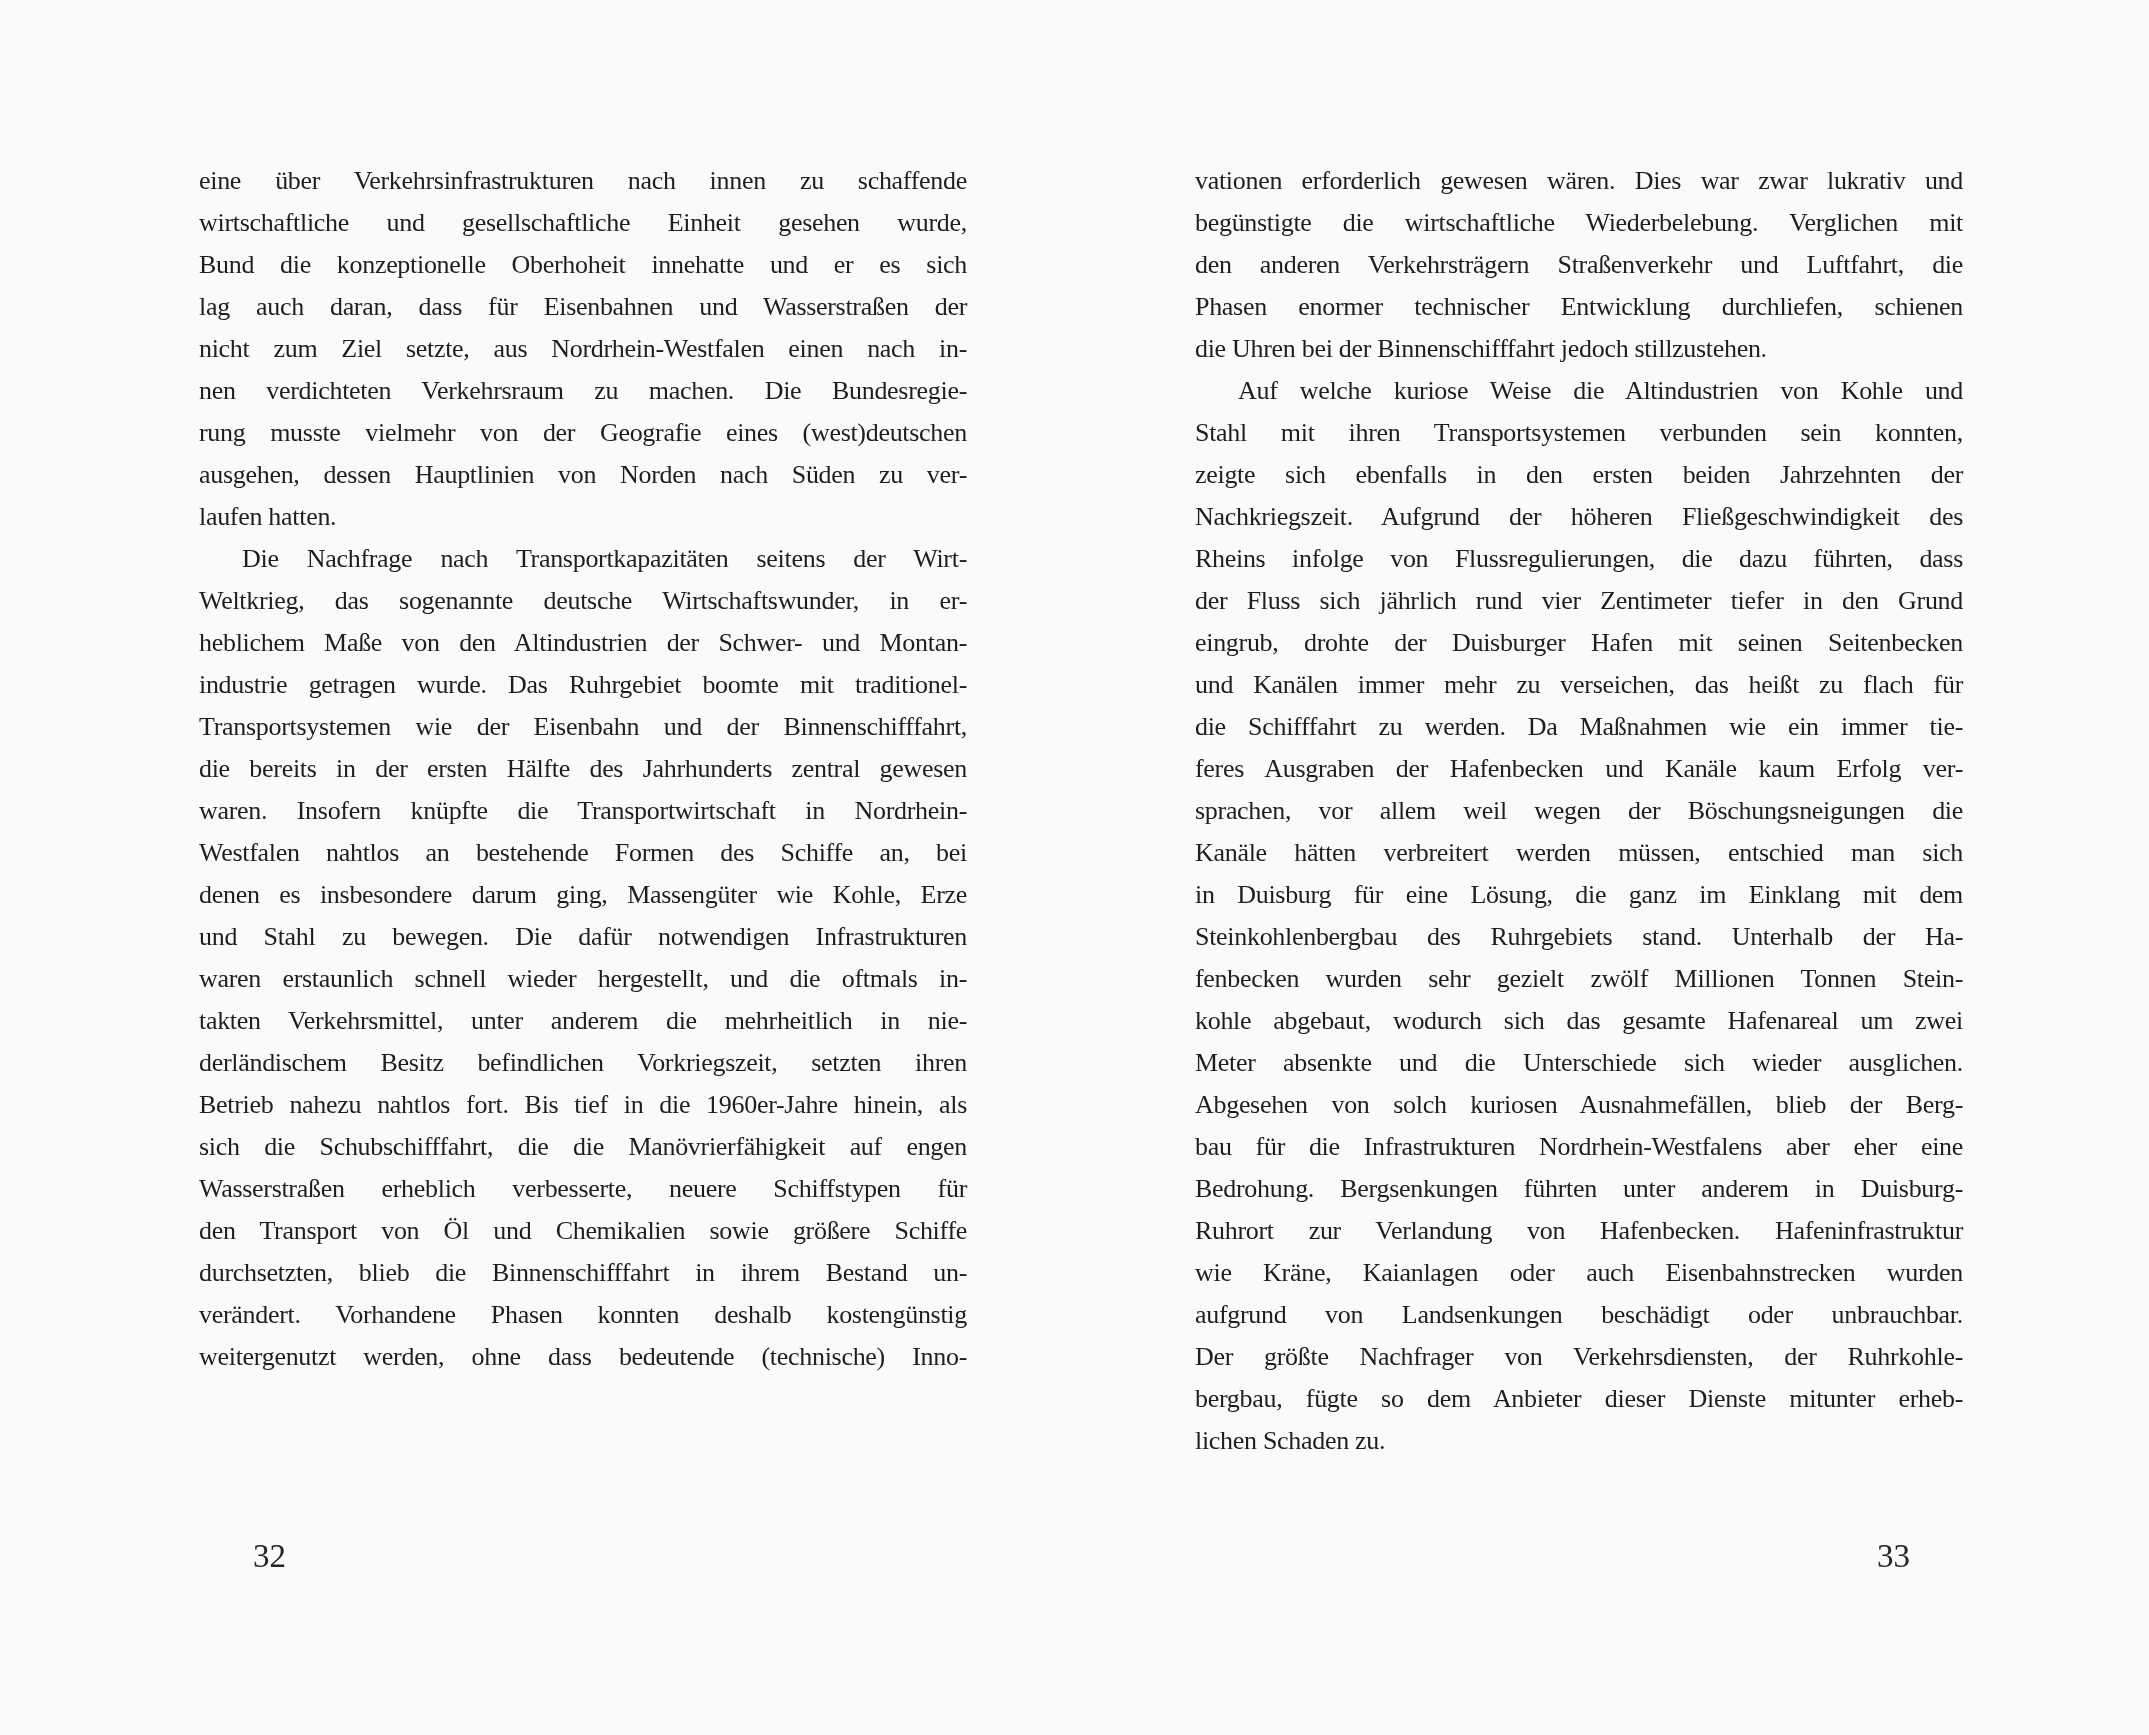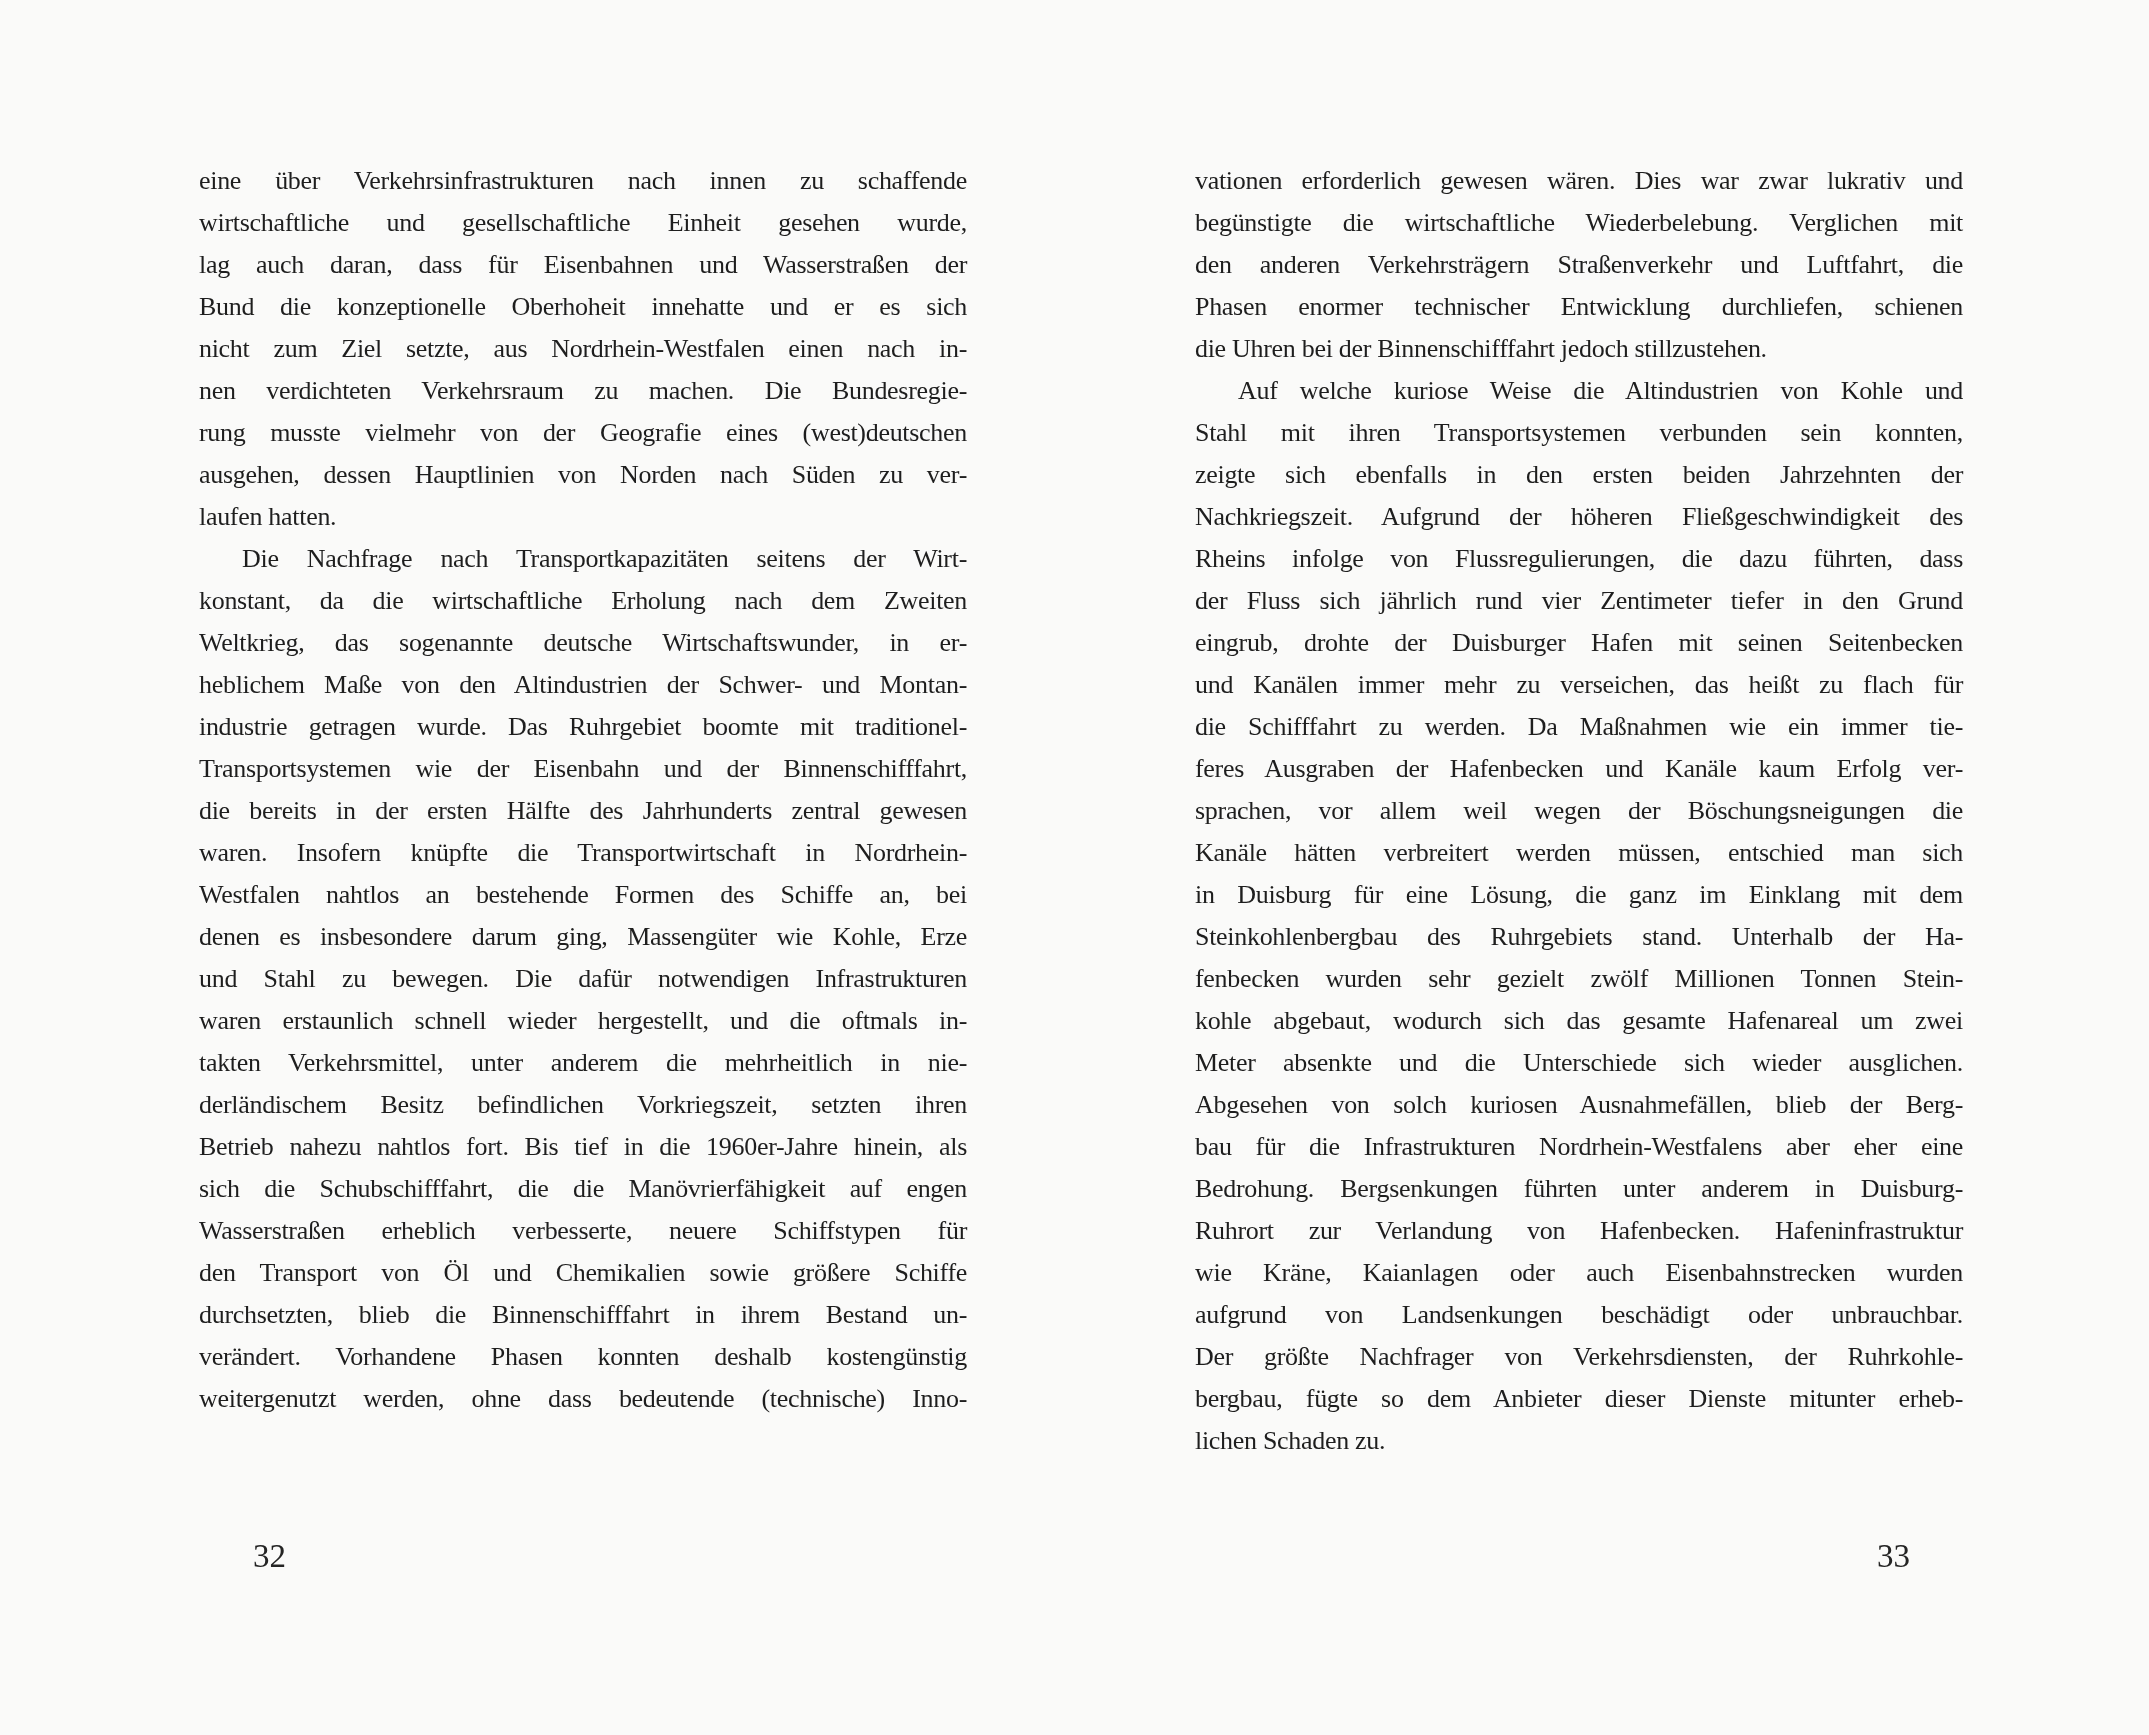--- a/index.html
+++ b/index.html
@@ -62,29 +62,28 @@
 </style>
 </head>
 <body>
 
 <div class="spread">
 
   <div class="page page-left">
     <div class="text-col" id="col-left">
         <div class="line">eine über Verkehrsinfrastrukturen nach innen zu schaffende</div>
         <div class="line">wirtschaftliche und gesellschaftliche Einheit gesehen wurde,</div>
+        <div class="line">Bund die konzeptionelle Oberhoheit innehatte und er es sich</div>
         <div class="line">lag auch daran, dass für Eisenbahnen und Wasserstraßen der</div>
-        <div class="line">Bund die konzeptionelle Oberhoheit innehatte und er es sich</div>
         <div class="line">nicht zum Ziel setzte, aus Nordrhein-Westfalen einen nach in-</div>
         <div class="line">nen verdichteten Verkehrsraum zu machen. Die Bundesregie-</div>
         <div class="line">rung musste vielmehr von der Geografie eines (west)deutschen</div>
         <div class="line">ausgehen, dessen Hauptlinien von Norden nach Süden zu ver-</div>
         <div class="line para-end">laufen hatten.</div>
         <div class="line indent">Die Nachfrage nach Transportkapazitäten seitens der Wirt-</div>
-        <div class="line">konstant, da die wirtschaftliche Erholung nach dem Zweiten</div>
         <div class="line">Weltkrieg, das sogenannte deutsche Wirtschaftswunder, in er-</div>
         <div class="line">heblichem Maße von den Altindustrien der Schwer- und Montan-</div>
         <div class="line">industrie getragen wurde. Das Ruhrgebiet boomte mit traditionel-</div>
         <div class="line">Transportsystemen wie der Eisenbahn und der Binnenschifffahrt,</div>
         <div class="line">die bereits in der ersten Hälfte des Jahrhunderts zentral gewesen</div>
         <div class="line">waren. Insofern knüpfte die Transportwirtschaft in Nordrhein-</div>
         <div class="line">Westfalen nahtlos an bestehende Formen des Schiffe an, bei</div>
         <div class="line">denen es insbesondere darum ging, Massengüter wie Kohle, Erze</div>
         <div class="line">und Stahl zu bewegen. Die dafür notwendigen Infrastrukturen</div>
         <div class="line">waren erstaunlich schnell wieder hergestellt, und die oftmals in-</div>

